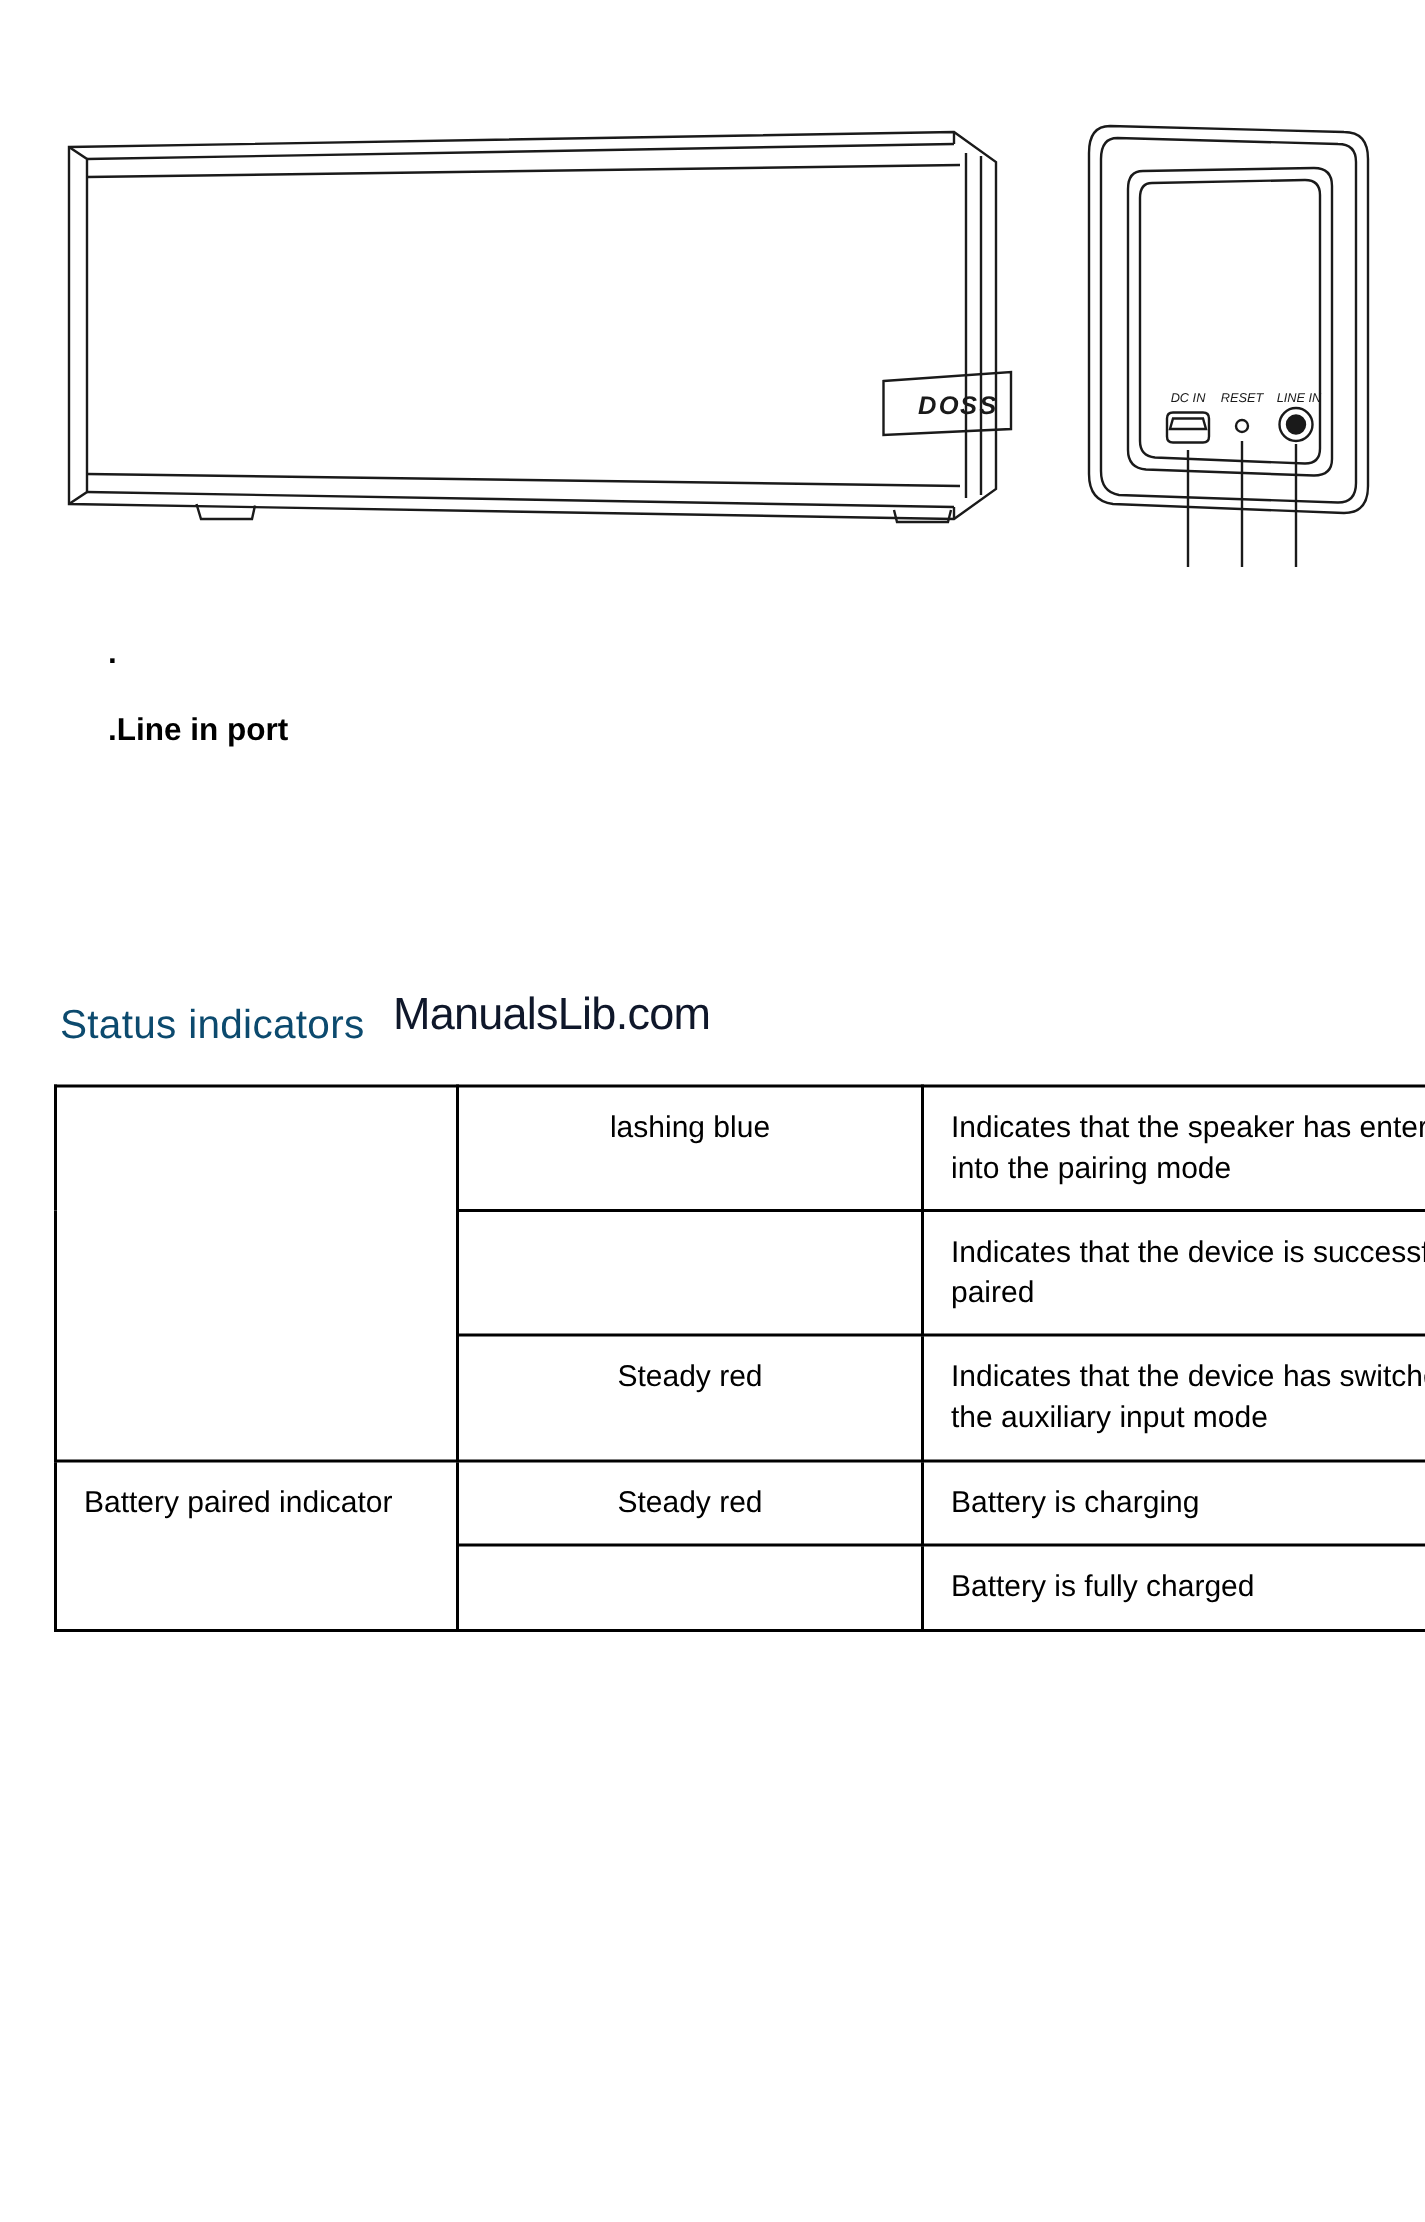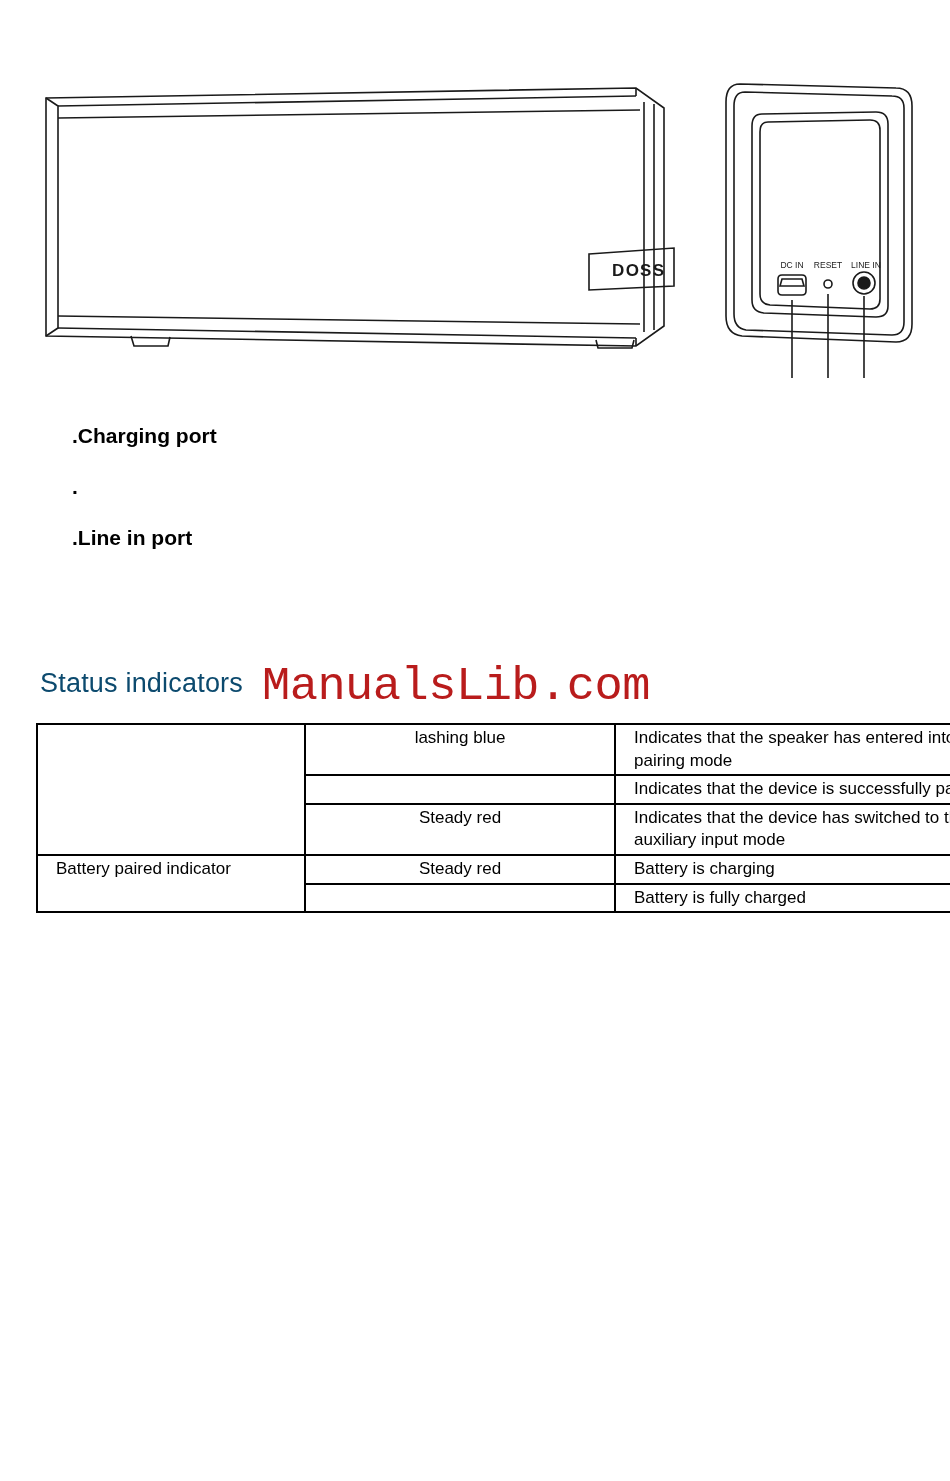--- a/index.html
+++ b/index.html
@@ -16,20 +16,21 @@
     overflow: hidden;
   }
 
   
   .illus-area {
     position: absolute;
     left: 0;
     top: 0;
     width: 896px;
     height: 420px;
+    font-style: italic;
   }
 
   .front-svg {
     position: absolute;
     left: 36px;
     top: 78px;
   }
   .back-svg {
     position: absolute;
     left: 718px;
@@ -67,41 +68,41 @@
     font-weight: normal;
     color: #0c4a6e;
     letter-spacing: 0.2px;
   }
 
   
   .watermark {
     position: absolute;
     left: 262px;
     top: 660px;
-    font-size: 47px;
-    font-family: Liberation Mono, monospace;
-    color: #b91c1c;
+    font-size: 30px;
+    font-family: Liberation Sans, sans-serif;
+    color: #0f172a;
     font-weight: normal;
     letter-spacing: -0.5px;
     pointer-events: none;
   }
 
   
   .status-table {
     position: absolute;
     left: 36px;
     top: 723px;
     width: 866px;
     border-collapse: collapse;
     table-layout: fixed;
   }
   .status-table td {
     border: 2px solid #000;
-    padding: 2px 18px;
-    font-size: 17px;
+    padding: 14px 18px;
+    font-size: 20px;
     line-height: 1.33;
     vertical-align: top;
     color: #000;
   }
   .col-a { width: 230px; }
   .col-b { width: 272px; }
   .col-c { width: 362px; }
 
   .cell-mid {
     vertical-align: middle;
@@ -168,21 +169,20 @@
       <path d="M146,218 L146,300"></path>
     </g>
 
     <text x="74" y="190" text-anchor="middle" font-family="Liberation Sans, sans-serif" font-size="8.5" fill="#1a1a1a">DC IN</text>
     <text x="110" y="190" text-anchor="middle" font-family="Liberation Sans, sans-serif" font-size="8.5" fill="#1a1a1a">RESET</text>
     <text x="148" y="190" text-anchor="middle" font-family="Liberation Sans, sans-serif" font-size="8.5" fill="#1a1a1a">LINE IN</text>
   </svg>
 </div>
 
 <div class="callouts">
-  <div class="callout-line"><span>.</span><span>Charging port</span></div>
   <div class="callout-dot"><span>.</span><span></span></div>
   <div class="callout-line"><span>.</span><span>Line in port</span></div>
 </div>
 
 <div class="section-heading">Status indicators</div>
 
 <div class="watermark">ManualsLib.com</div>
 
 <table class="status-table">
   <tbody>

